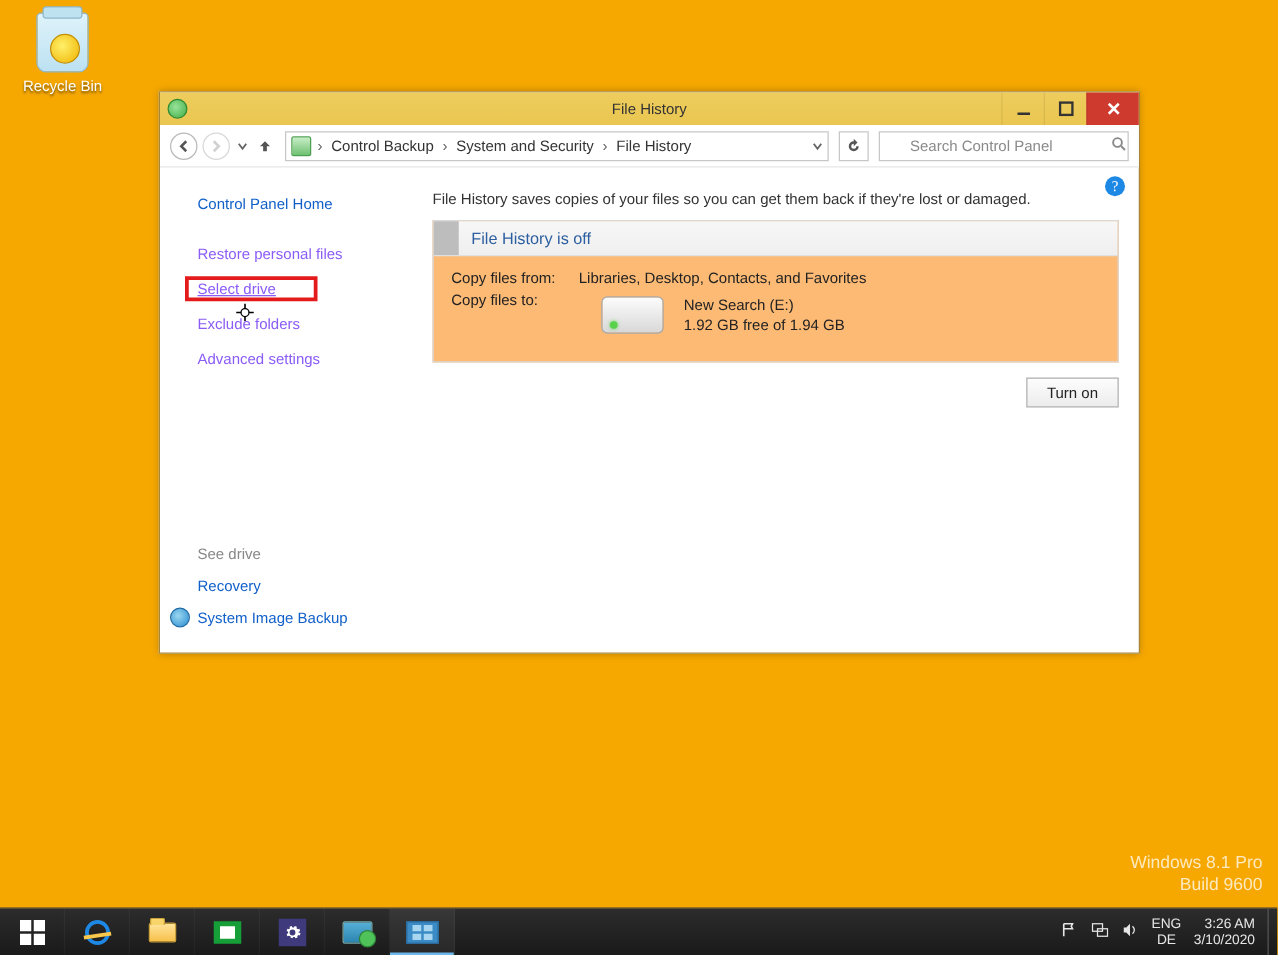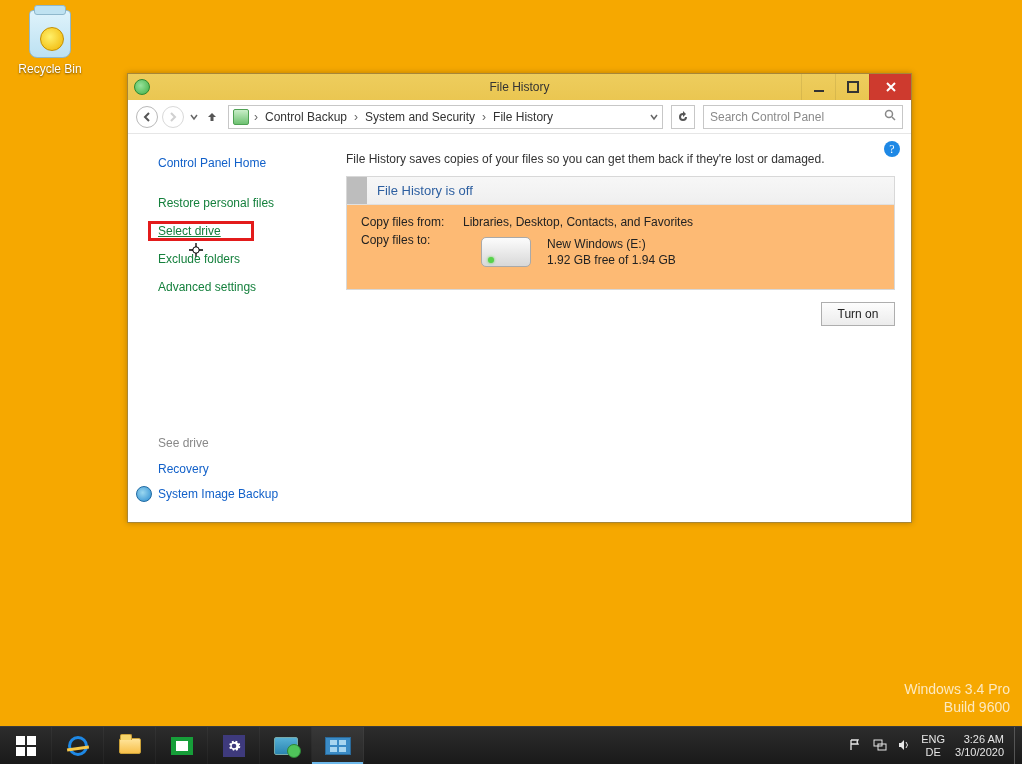--- a/index.html
+++ b/index.html
@@ -70,34 +70,34 @@
     width:16px; height:16px; background:linear-gradient(#c9eec8,#6ec171);
     border:1px solid #4fa153; border-radius:2px;
   }
   .bccaret { color:#666; padding:0 3px; }
   .bcseg { padding:0 2px; }
   .bcdrop { margin-left:auto; color:#666; padding-left:6px; }
   .refreshbtn {
     width:24px; height:24px; border:1px solid #c7c7c7; display:flex; align-items:center; justify-content:center; color:#555;
   }
   .searchbox {
-    width:200px; height:24px; border:1px solid #c7c7c7; display:flex; align-items:center; padding:0 6px;
+    width:200px; height:24px; border:1px solid #c7c7c7; display:flex; align-items:center; padding:0 24px;
     color:#888; gap:6px;
   }
   .searchbox input { flex:1; border:none; outline:none; font-size:12px; color:#333; }
   .searchbox input::placeholder { color:#8a8a8a; }
   .searchicon { color:#888; }
 
   
   .content { flex:1; display:flex; position:relative; }
   .helpicon { position:absolute; top:6px; right:10px; width:18px; height:18px; }
   .helpicon svg { display:block; }
   .sidebar { width:210px; padding:22px 18px 16px 30px; display:flex; flex-direction:column; gap:2px; }
   .sidebar .home { color:#1160c9; margin-bottom:18px; cursor:pointer; }
-  .side-link { color:#15803d; margin:6px 0; cursor:pointer; position:relative; }
+  .side-link { color:#8b5cf6; margin:6px 0; cursor:pointer; position:relative; }
   .side-link.highlighted { text-decoration:underline; }
   .highlight-box {
     position:absolute; top:-3px; left:-10px; width:106px; height:20px;
     border:3px solid #e31b1b; pointer-events:none;
   }
   .side-cursor {
     position:absolute; top:18px; left:30px; width:16px; height:16px; color:#000;
     pointer-events:none;
   }
   .sidebar .spacer { flex:1; }
@@ -213,21 +213,21 @@
 </style>
 </head>
 <body>
 
 <div class="desktop-icon">
   <div class="bin"></div>
   <div class="lbl">Recycle Bin</div>
 </div>
 
 <div class="watermark">
-  <div>Windows 3.4 Pro</div>
+  <div>Windows 8.1 Pro</div>
   <div>Build 9600</div>
 </div>
 
 <div class="window">
 
   <div class="titlebar">
     <div class="sysicon"></div>
     <div class="title">File History</div>
     <div class="winbtns">
       <div class="winbtn">
@@ -344,21 +344,21 @@
         <div class="body">
           <div class="kvrow">
             <div class="k">Copy files from:</div>
             <div class="v">Libraries, Desktop, Contacts, and Favorites</div>
           </div>
           <div class="kvrow">
             <div class="k">Copy files to:</div>
             <div class="driveinfo">
               <div class="drive"></div>
               <div class="drive-lines">
-                <div>New Windows (E:)</div>
+                <div>New Search (E:)</div>
                 <div>1.92 GB free of 1.94 GB</div>
               </div>
             </div>
           </div>
         </div>
       </div>
 
       <div class="actionrow">
         <button class="btn">Turn on</button>
       </div>

